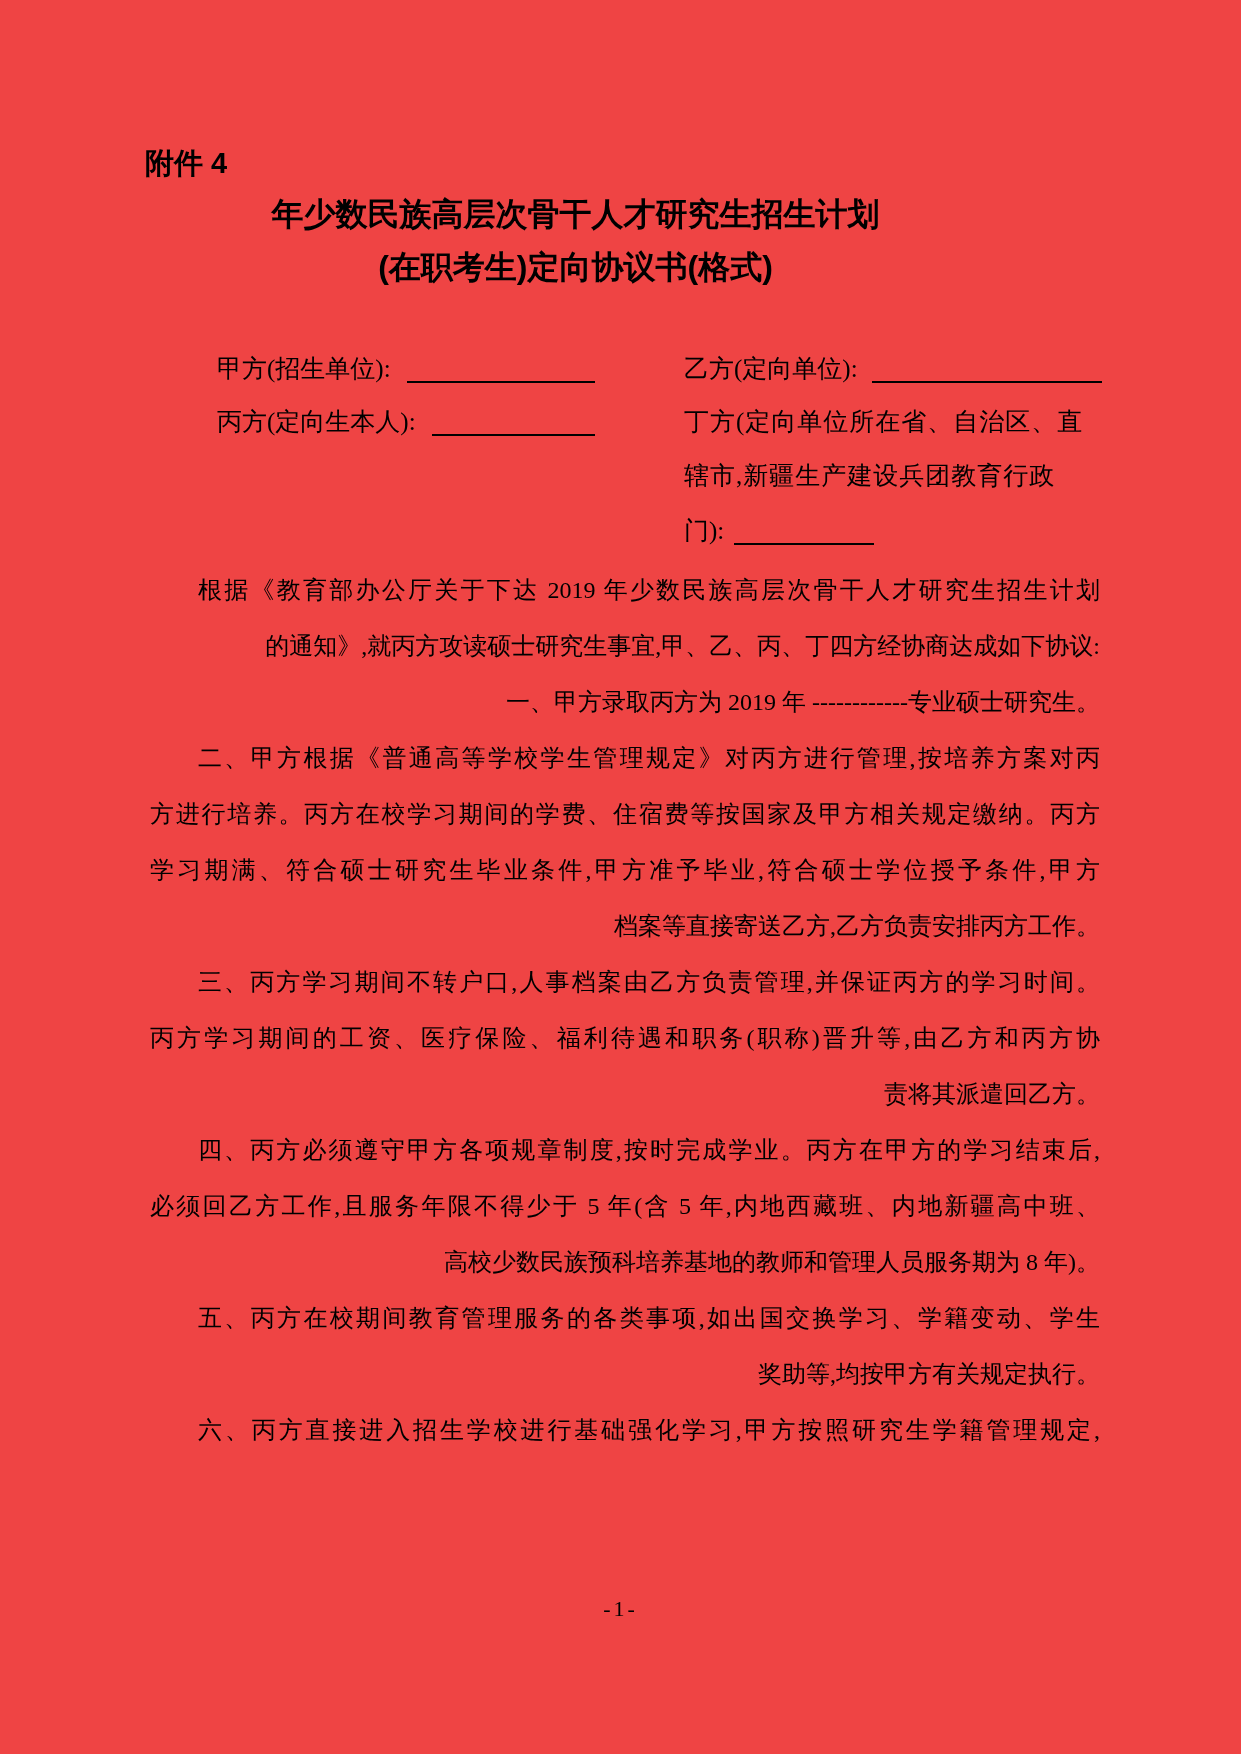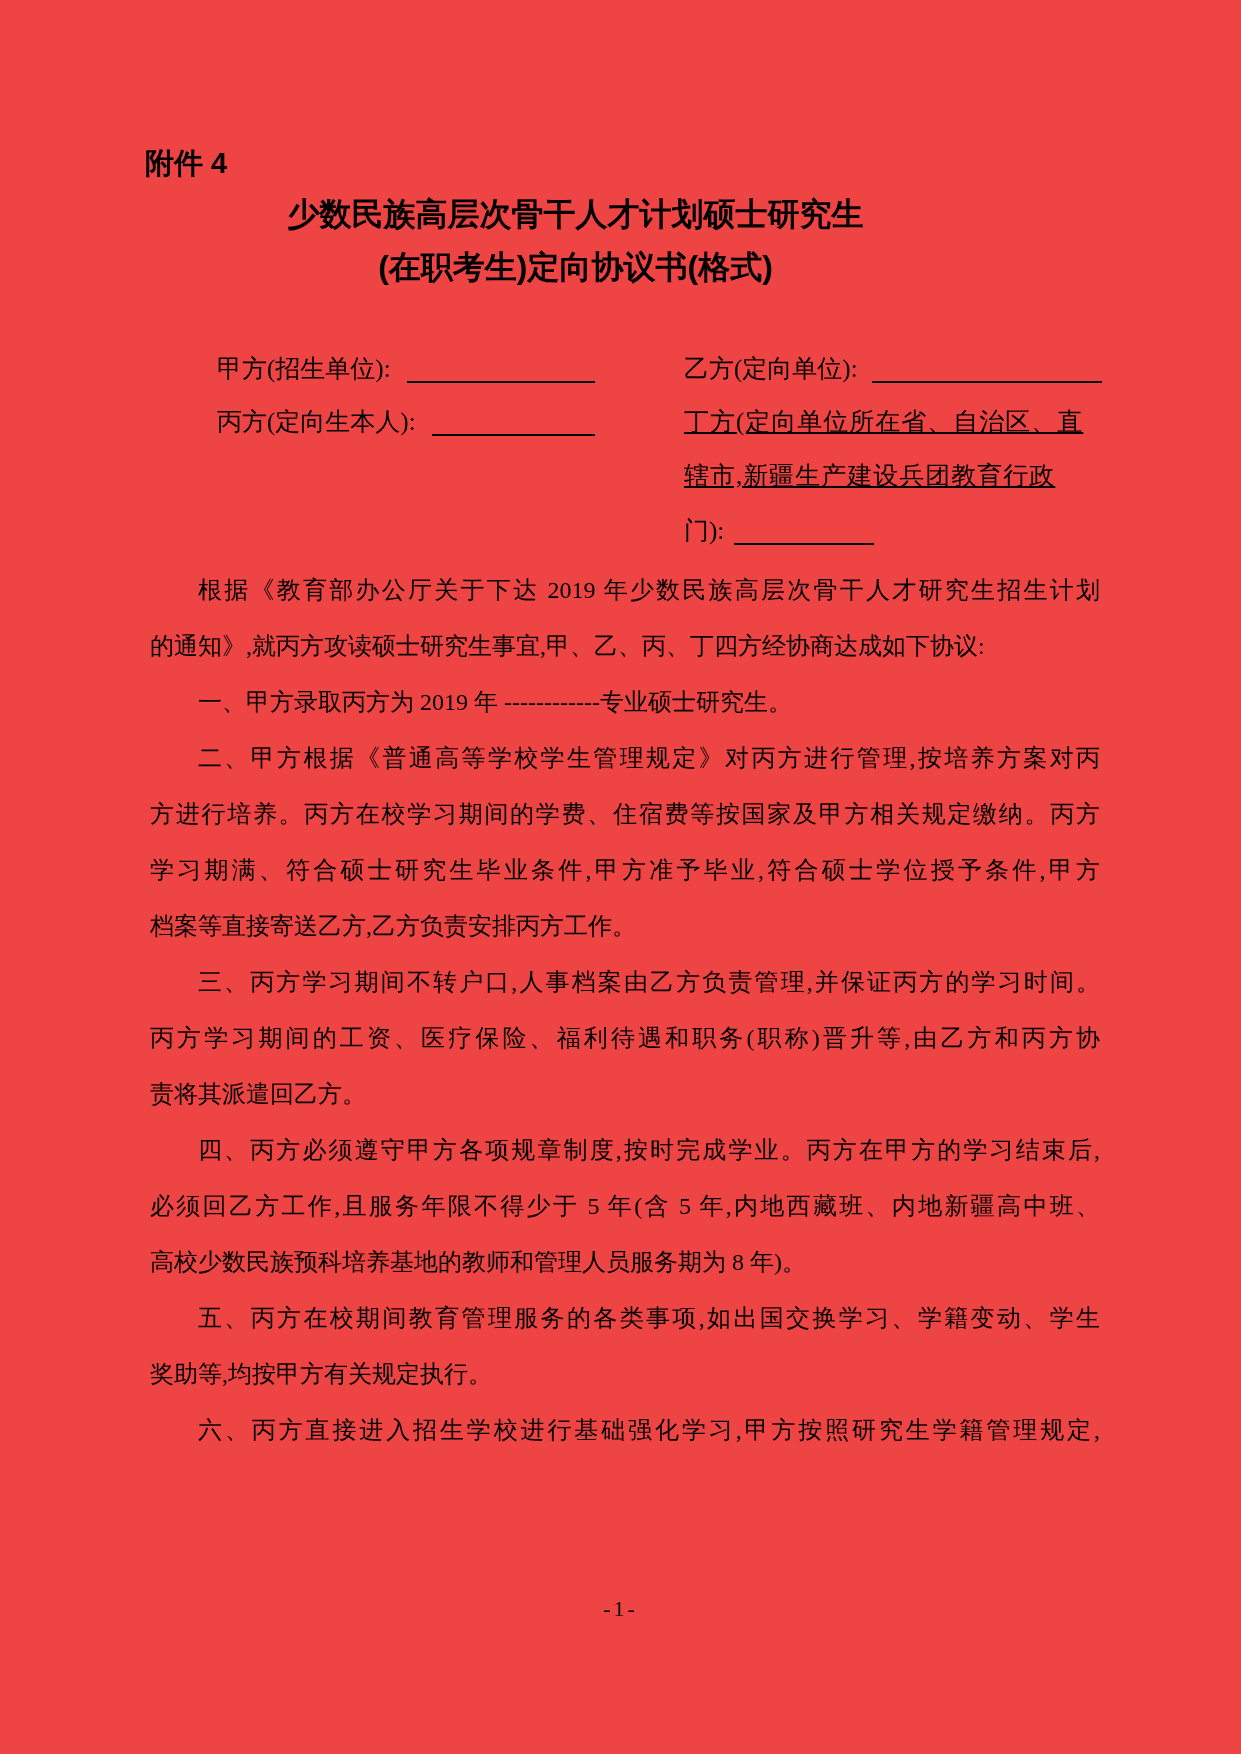--- a/index.html
+++ b/index.html
@@ -39,21 +39,21 @@
     font-size: 25px;
     line-height: 36px;
     white-space: nowrap;
   }
   .fr1 { top: 351px; }
   .fr2 { top: 404px; }
   .fr3 { top: 458px; }
   .fr4 { top: 513px; }
   .cell-left  { position: absolute; left: 217px; }
   .cell-right { position: absolute; left: 684px; }
-  .wrapline { letter-spacing: 1px; text-decoration: underline; }
+  .wrapline { letter-spacing: 1px; }
   .blank {
     display: inline-block;
     border-bottom: 2px solid #000;
     height: 28px;
     vertical-align: -6px;
   }
   .blank-a { width: 188px; margin-left: 16px; }
   .blank-b { width: 230px; margin-left: 14px; }
   .blank-c { width: 163px; margin-left: 16px; }
   .blank-d { width: 140px; margin-left: 10px; }
@@ -61,21 +61,21 @@
   .doc-body {
     position: absolute;
     left: 150px;
     top: 562px;
     width: 950px;
   }
   .line {
     height: 56px;
     line-height: 56px;
     font-size: 24px;
-    text-align: left;
+    text-align: right;
   }
   .line.first { text-indent: 2em; }
   .line.stretch {
     text-align: justify;
     text-align-last: justify;
   }
   .footer {
     position: absolute;
     left: 0;
     right: 0;
@@ -86,21 +86,21 @@
   }
 </style>
 </head>
 <body>
 
 <div class="page">
 
   <div class="attachment">附件 4</div>
 
   <div class="title-block">
-    <div class="title-line">少数民族高层次骨干人才计划硕士研究生</div>
+    <div class="title-line">年少数民族高层次骨干人才研究生招生计划</div>
     <div class="title-line">(在职考生)定向协议书(格式)</div>
   </div>
 
   <div class="form-row fr1 cell-left">
     <span>甲方(招生单位):</span><span class="blank blank-a"></span>
   </div>
   <div class="form-row fr1 cell-right">
     <span>乙方(定向单位):</span><span class="blank blank-b"></span>
   </div>
 

